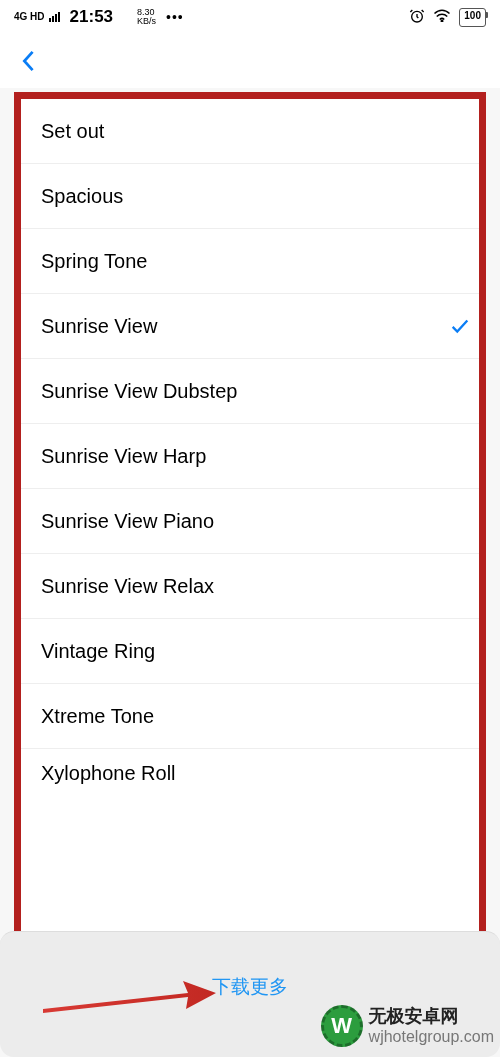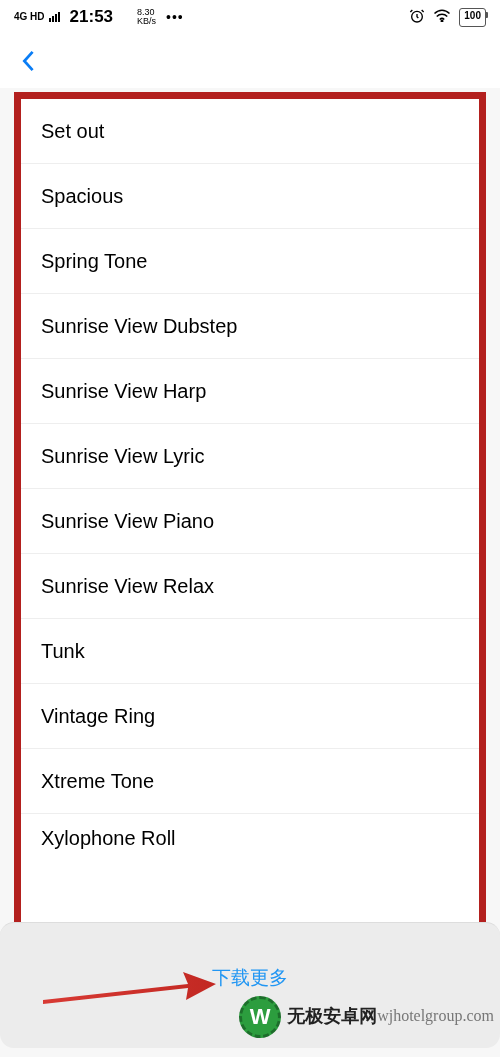--- a/index.html
+++ b/index.html
@@ -73,41 +73,41 @@
       color: #000;
       position: relative;
     }
     .ringtone-item:last-child { border-bottom: none; height: 48px; }
     .check-icon {
       position: absolute; right: 8px; top: 50%; transform: translateY(-50%);
       width: 22px; height: 22px;
     }
     .check-icon svg { stroke: #0a7df5; stroke-width: 2.5; fill: none; }
     .footer-bar {
-      position: absolute; left: 0; right: 0; bottom: 9px;
+      position: absolute; left: 0; right: 0; bottom: 0;
       height: 126px; background: #ececec; border-top: 1px solid #ddd; border-radius: 14px;
     }
     .download-more {
       position: absolute; top: 42px; left: 50%; transform: translateX(-50%);
       color: #2196f3; font-size: 19px;
     }
     .arrow-svg {
       position: absolute; left: 38px; bottom: 38px; width: 180px; height: 44px;
     }
     .brand-badge {
       position: absolute; right: 6px; bottom: 10px;
       display: flex; align-items: center; gap: 6px;
     }
     .brand-logo {
       width: 42px; height: 42px; border-radius: 50%;
       background: #2c9d3e; display: flex; align-items: center;
       justify-content: center; border: 3px dashed #1d6e2b;
       color: #fff; font-weight: 900; font-size: 22px;
     }
-    .brand-text { display: flex; flex-direction: row; line-height: 1.2; font-family: Liberation Serif, serif; }
+    .brand-text { display: flex; flex-direction: column; line-height: 1.2; }
     .brand-main { font-size: 18px; font-weight: 700; color: #222; }
     .brand-sub { font-size: 16px; color: #777; }
   </style>
 </head>
 <body>
 
 <div class="status-bar">
   <div class="status-left">
     <span class="signal-4g">4G HD</span>
     <span class="signal-bars">
@@ -152,36 +152,36 @@
       <div class="ringtone-item">
         <span>Set out</span>
       </div>
       <div class="ringtone-item">
         <span>Spacious</span>
       </div>
       <div class="ringtone-item">
         <span>Spring Tone</span>
       </div>
       <div class="ringtone-item">
+        <span>Sunrise View</span>
+        <span class="check-icon"><svg viewBox="0 0 24 24">
+            <polyline points="4,13 9,18 20,6"></polyline>
+          </svg></span>
+      </div>
+      <div class="ringtone-item">
         <span>Sunrise View Dubstep</span>
       </div>
       <div class="ringtone-item">
         <span>Sunrise View Harp</span>
       </div>
       <div class="ringtone-item">
-        <span>Sunrise View Lyric</span>
-      </div>
-      <div class="ringtone-item">
         <span>Sunrise View Piano</span>
       </div>
       <div class="ringtone-item">
         <span>Sunrise View Relax</span>
-      </div>
-      <div class="ringtone-item">
-        <span>Tunk</span>
       </div>
       <div class="ringtone-item">
         <span>Vintage Ring</span>
       </div>
       <div class="ringtone-item">
         <span>Xtreme Tone</span>
       </div>
       <div class="ringtone-item">
         <span>Xylophone Roll</span>
       </div>

